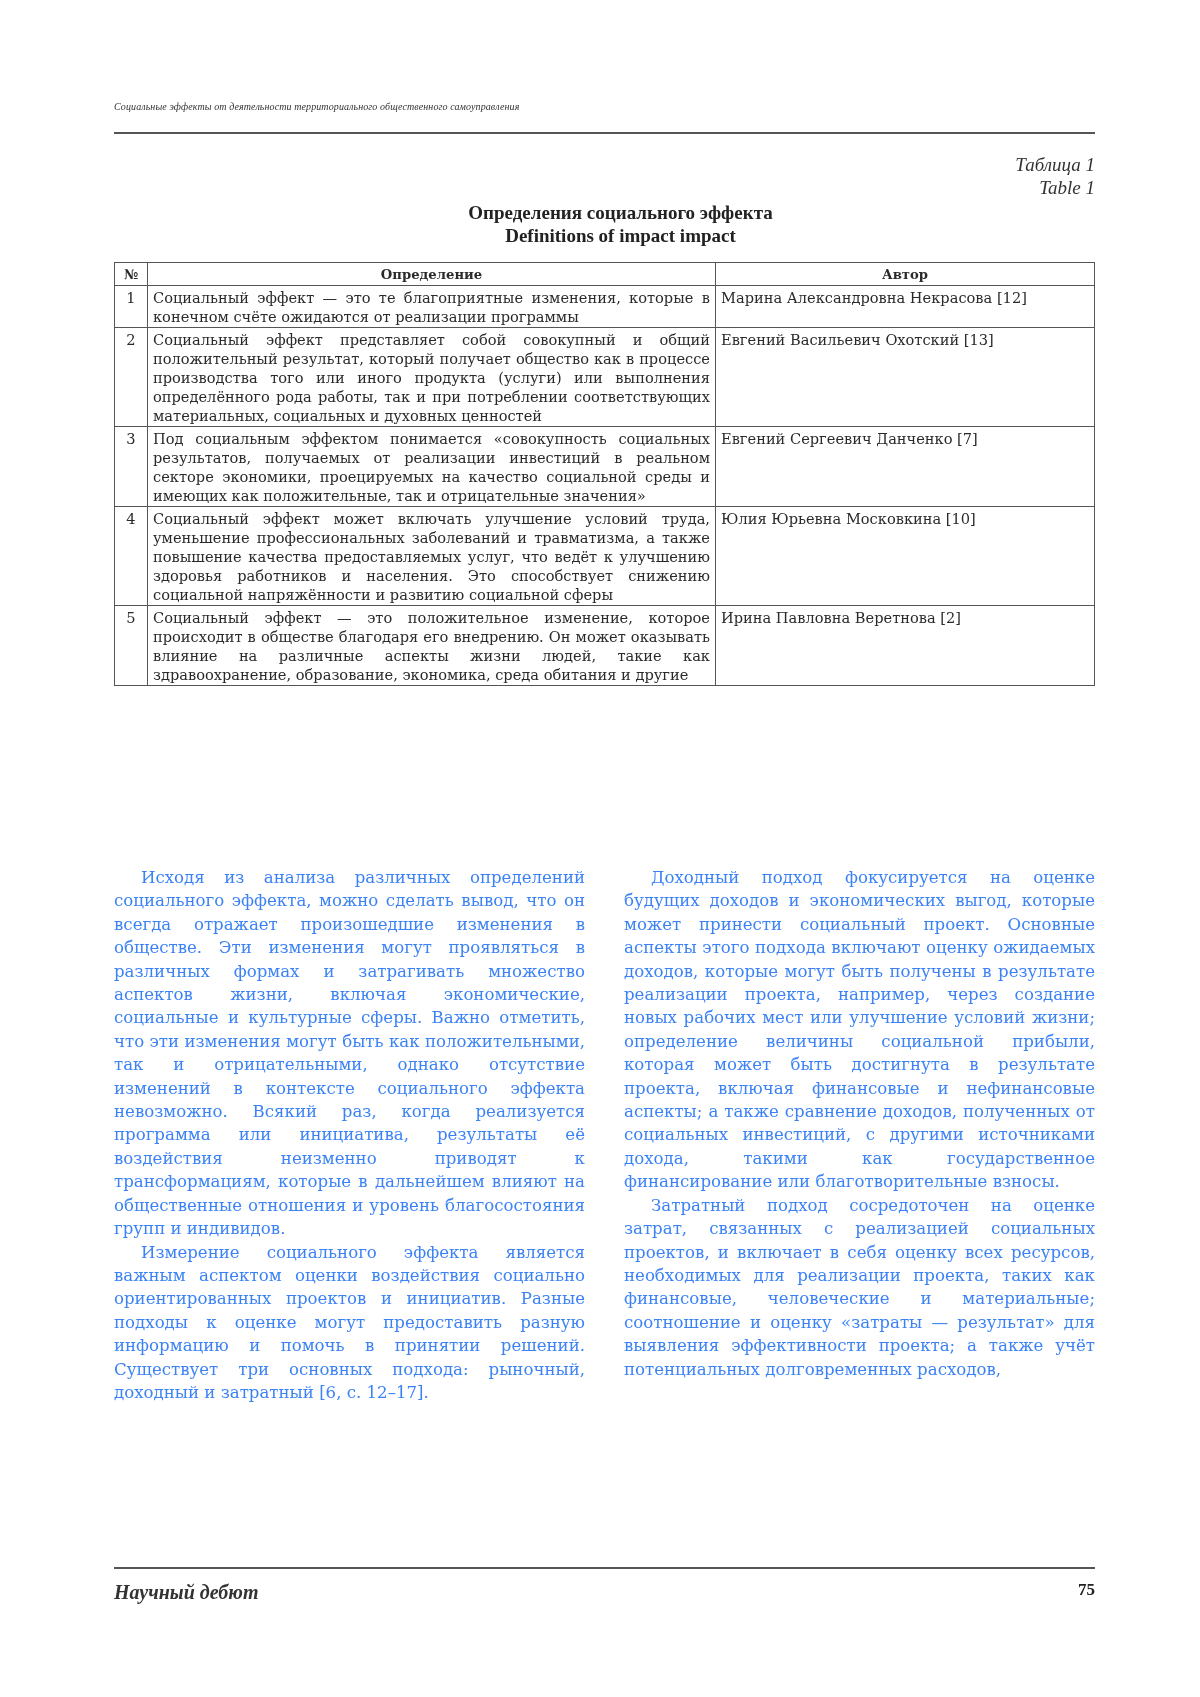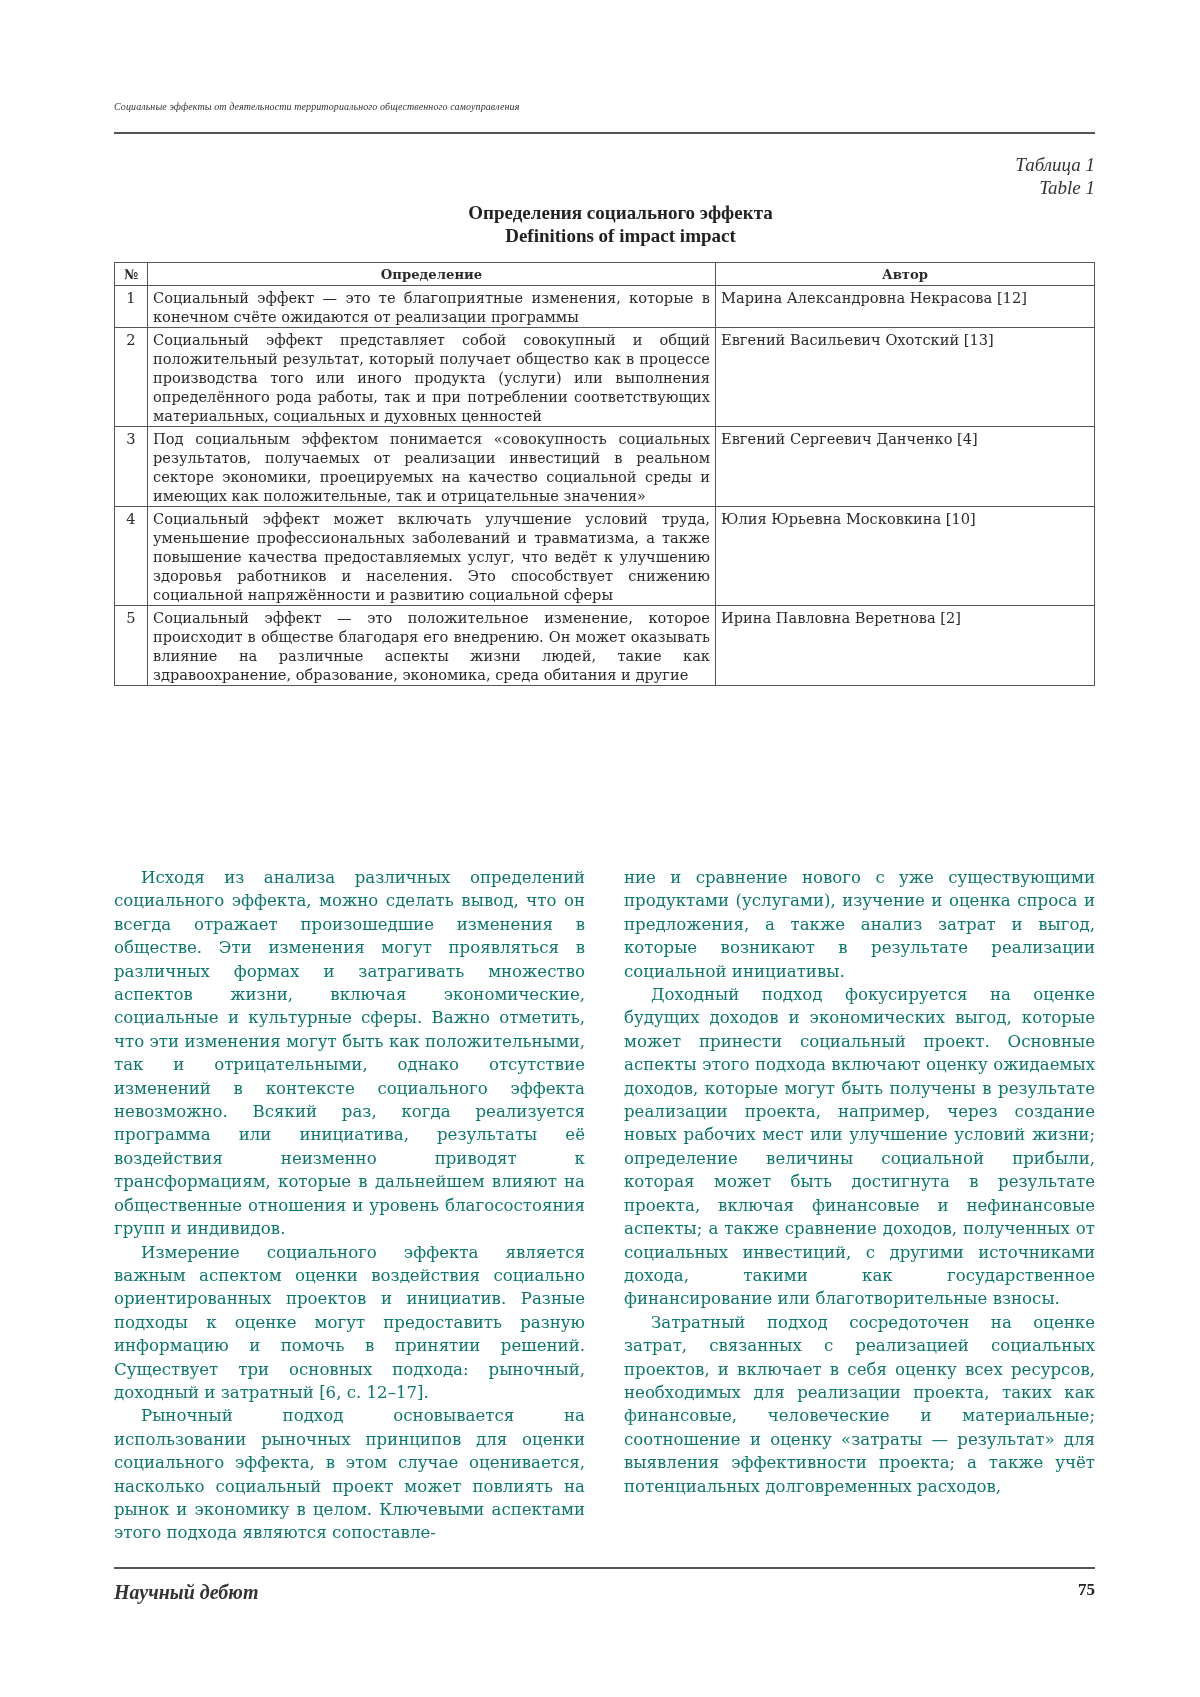--- a/index.html
+++ b/index.html
@@ -23,21 +23,21 @@
 
   table.defs { position: absolute; top: 262px; left: 0; width: 981px; border-collapse: collapse;
                font-family: "DejaVu Serif", serif; font-size: 14.6px; line-height: 19px; color: #2a2a2a; }
   table.defs th, table.defs td { border: 1.5px solid #555; vertical-align: top; padding: 2px 5px 1px 5px; }
   table.defs th { font-weight: bold; font-size: 13.2px; text-align: center; padding: 2px 4px 1px 4px; }
   table.defs td.num { text-align: center; width: 28px; padding-left: 2px; padding-right: 2px; }
   table.defs td.def { width: 557px; text-align: justify; }
   table.defs td.author { }
 
   .col { position: absolute; top: 866px; width: 471px; font-family: "DejaVu Serif", serif;
-         font-size: 16.6px; line-height: 23.4px; color: #0f766e; text-align: justify; }
+         font-size: 16.6px; line-height: 23.4px; color: #3b82f6; text-align: justify; }
   .col.left { left: 0; }
   .col.right { left: 510px; }
   .col p { margin: 0; text-indent: 27px; }
   .col p.cont { text-indent: 0; }
 
   .foot-rule { position: absolute; top: 1567px; left: 0; width: 981px; height: 0; border-top: 2px solid #555; }
   .foot-journal { position: absolute; top: 1581px; left: 0; font-family: "Liberation Serif", serif;
                   font-style: italic; font-weight: bold; font-size: 20px; color: #333; }
   .foot-page { position: absolute; top: 1580px; right: 0; font-family: "Liberation Serif", serif;
                font-weight: bold; font-size: 17px; color: #222; }
@@ -70,43 +70,41 @@
         <td class="author">Марина Александровна Некрасова [12]</td>
       </tr>
       <tr>
         <td class="num">2</td>
         <td class="def">Социальный эффект представляет собой совокупный и общий положительный результат, который получает общество как в процессе производства того или иного продукта (услуги) или выполнения определённого рода работы, так и при потреблении соответствующих материальных, социальных и духовных ценностей</td>
         <td class="author">Евгений Васильевич Охотский [13]</td>
       </tr>
       <tr>
         <td class="num">3</td>
         <td class="def">Под социальным эффектом понимается «совокупность социальных результатов, получаемых от реализации инвестиций в реальном секторе экономики, проецируемых на качество социальной среды и имеющих как положительные, так и отрицательные значения»</td>
-        <td class="author">Евгений Сергеевич Данченко [4]</td>
+        <td class="author">Евгений Сергеевич Данченко [7]</td>
       </tr>
       <tr>
         <td class="num">4</td>
         <td class="def">Социальный эффект может включать улучшение условий труда, уменьшение профессиональных заболеваний и травматизма, а также повышение качества предоставляемых услуг, что ведёт к улучшению здоровья работников и населения. Это способствует снижению социальной напряжённости и развитию социальной сферы</td>
         <td class="author">Юлия Юрьевна Московкина [10]</td>
       </tr>
       <tr>
         <td class="num">5</td>
         <td class="def">Социальный эффект — это положительное изменение, которое происходит в обществе благодаря его внедрению. Он может оказывать влияние на различные аспекты жизни людей, такие как здравоохранение, образование, экономика, среда обитания и другие</td>
         <td class="author">Ирина Павловна Веретнова [2]</td>
       </tr>
     </tbody>
   </table>
 
   <div class="col left">
     <p>Исходя из анализа различных определений социального эффекта, можно сделать вывод, что он всегда отражает произошедшие изменения в обществе. Эти изменения могут проявляться в различных формах и затрагивать множество аспектов жизни, включая экономические, социальные и культурные сферы. Важно отметить, что эти изменения могут быть как положительными, так и отрицательными, однако отсутствие изменений в контексте социального эффекта невозможно. Всякий раз, когда реализуется программа или инициатива, результаты её воздействия неизменно приводят к трансформациям, которые в дальнейшем влияют на общественные отношения и уровень благосостояния групп и индивидов.</p>
     <p>Измерение социального эффекта является важным аспектом оценки воздействия социально ориентированных проектов и инициатив. Разные подходы к оценке могут предоставить разную информацию и помочь в принятии решений. Существует три основных подхода: рыночный, доходный и затратный [6, с. 12–17].</p>
-    <p>Рыночный подход основывается на использовании рыночных принципов для оценки социального эффекта, в этом случае оценивается, насколько социальный проект может повлиять на рынок и экономику в целом. Ключевыми аспектами этого подхода являются сопоставле-</p>
   </div>
 
   <div class="col right">
-    <p class="cont">ние и сравнение нового с уже существующими продуктами (услугами), изучение и оценка спроса и предложения, а также анализ затрат и выгод, которые возникают в результате реализации социальной инициативы.</p>
     <p>Доходный подход фокусируется на оценке будущих доходов и экономических выгод, которые может принести социальный проект. Основные аспекты этого подхода включают оценку ожидаемых доходов, которые могут быть получены в результате реализации проекта, например, через создание новых рабочих мест или улучшение условий жизни; определение величины социальной прибыли, которая может быть достигнута в результате проекта, включая финансовые и нефинансовые аспекты; а также сравнение доходов, полученных от социальных инвестиций, с другими источниками дохода, такими как государственное финансирование или благотворительные взносы.</p>
     <p>Затратный подход сосредоточен на оценке затрат, связанных с реализацией социальных проектов, и включает в себя оценку всех ресурсов, необходимых для реализации проекта, таких как финансовые, человеческие и материальные; соотношение и оценку «затраты — результат» для выявления эффективности проекта; а также учёт потенциальных долговременных расходов,</p>
   </div>
 
   <div class="foot-rule"></div>
   <div class="foot-journal">Научный дебют</div>
   <div class="foot-page">75</div>
 
 </div>
 

